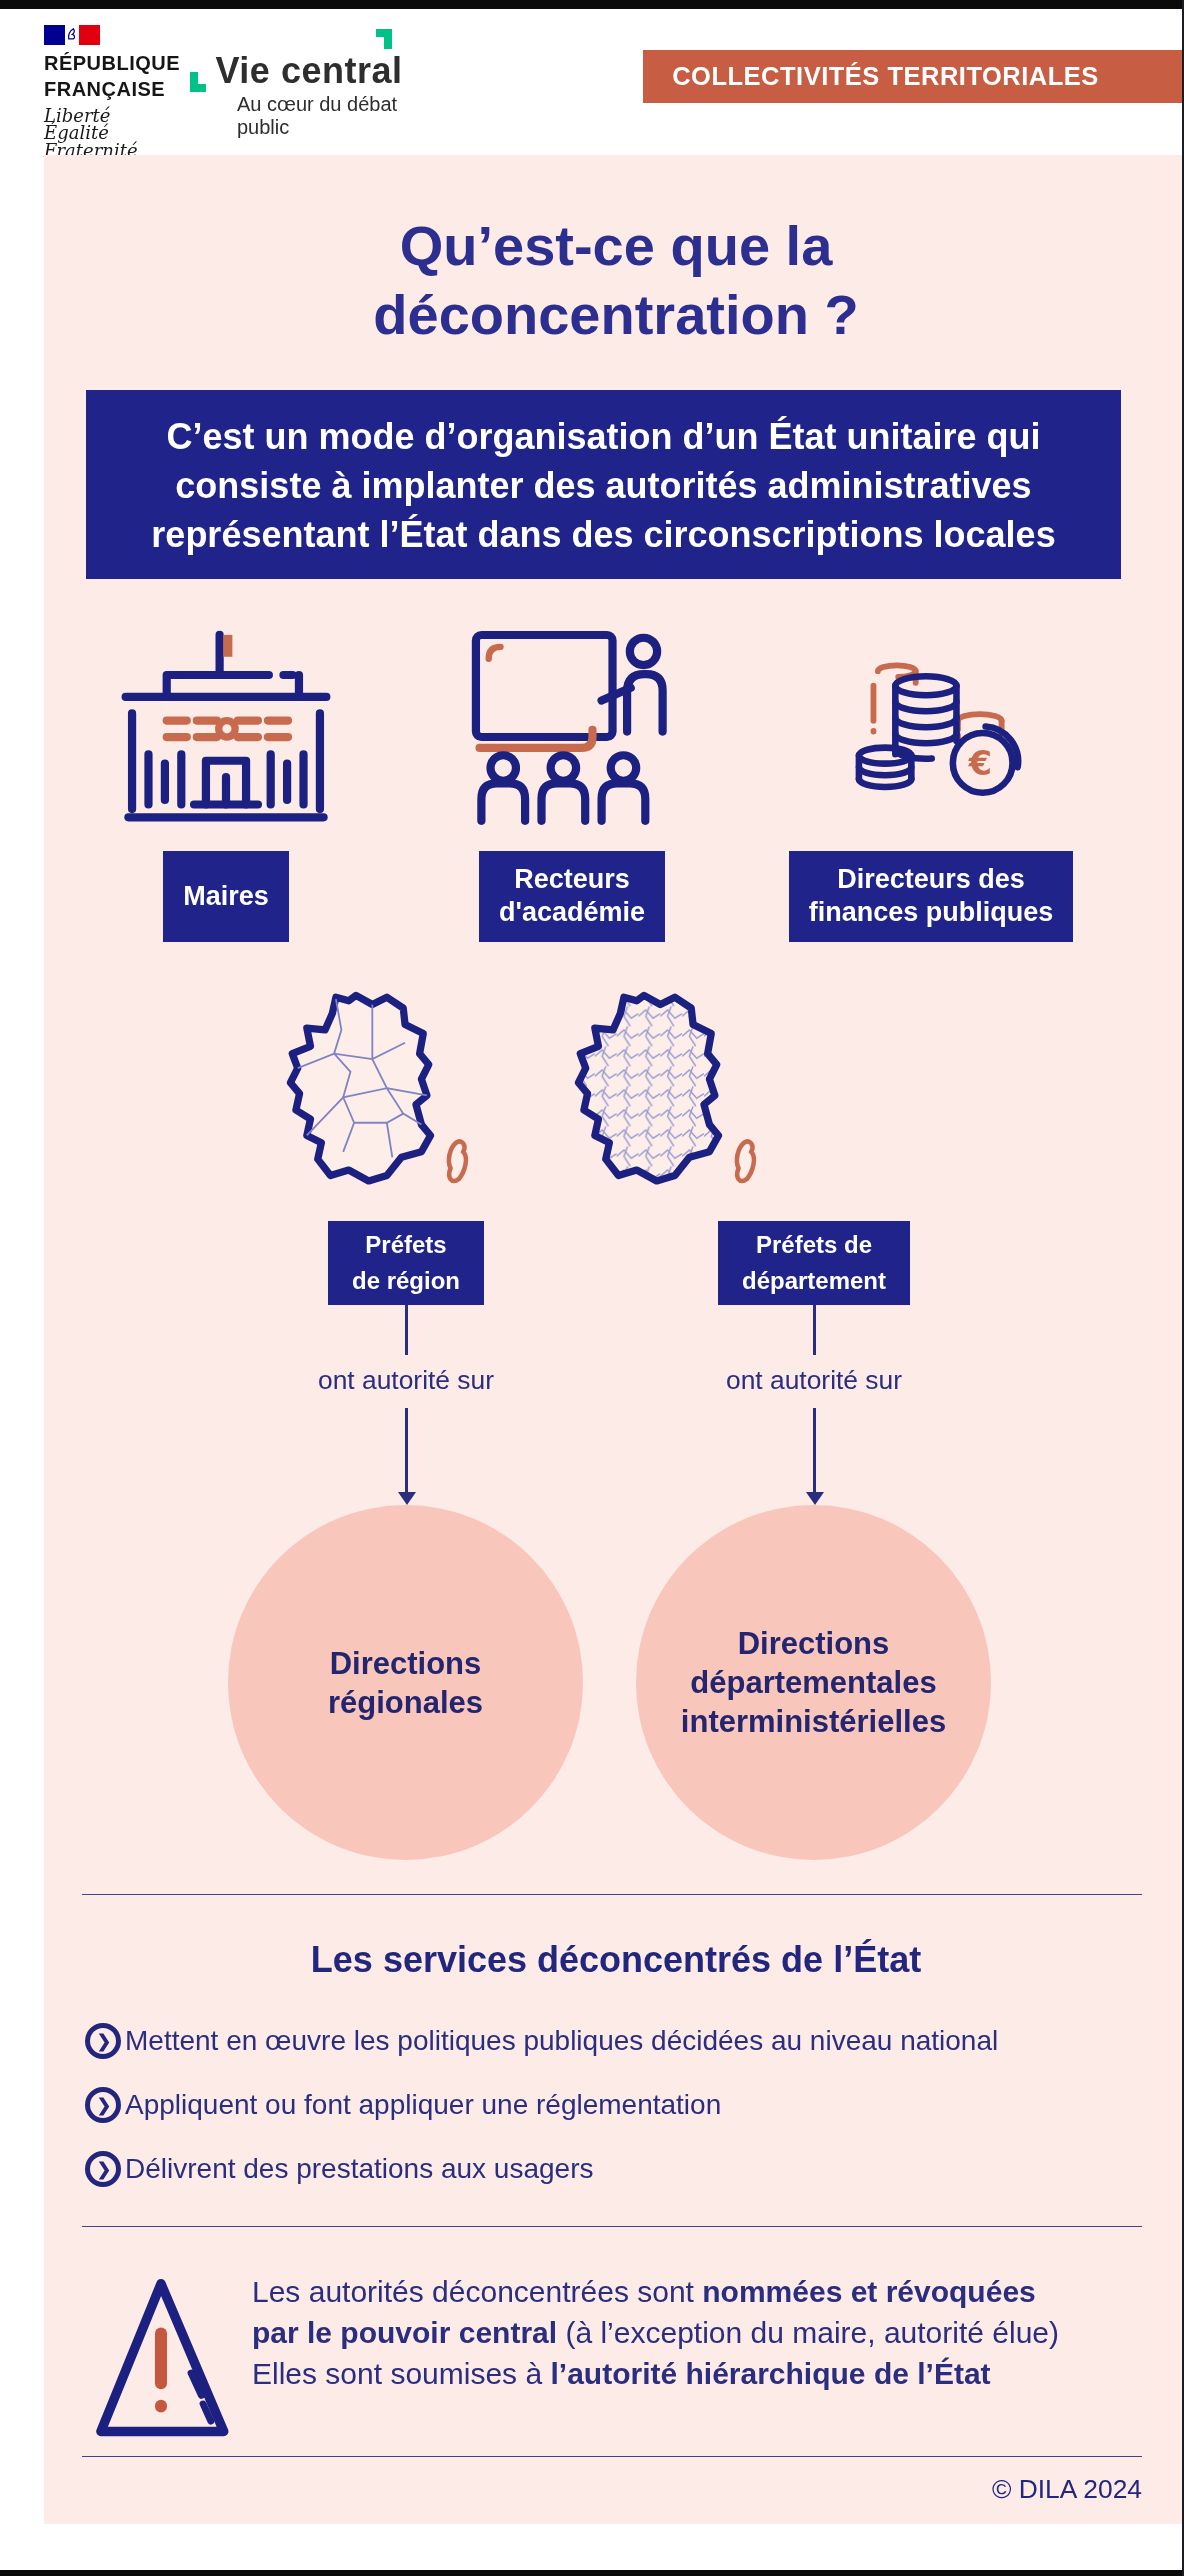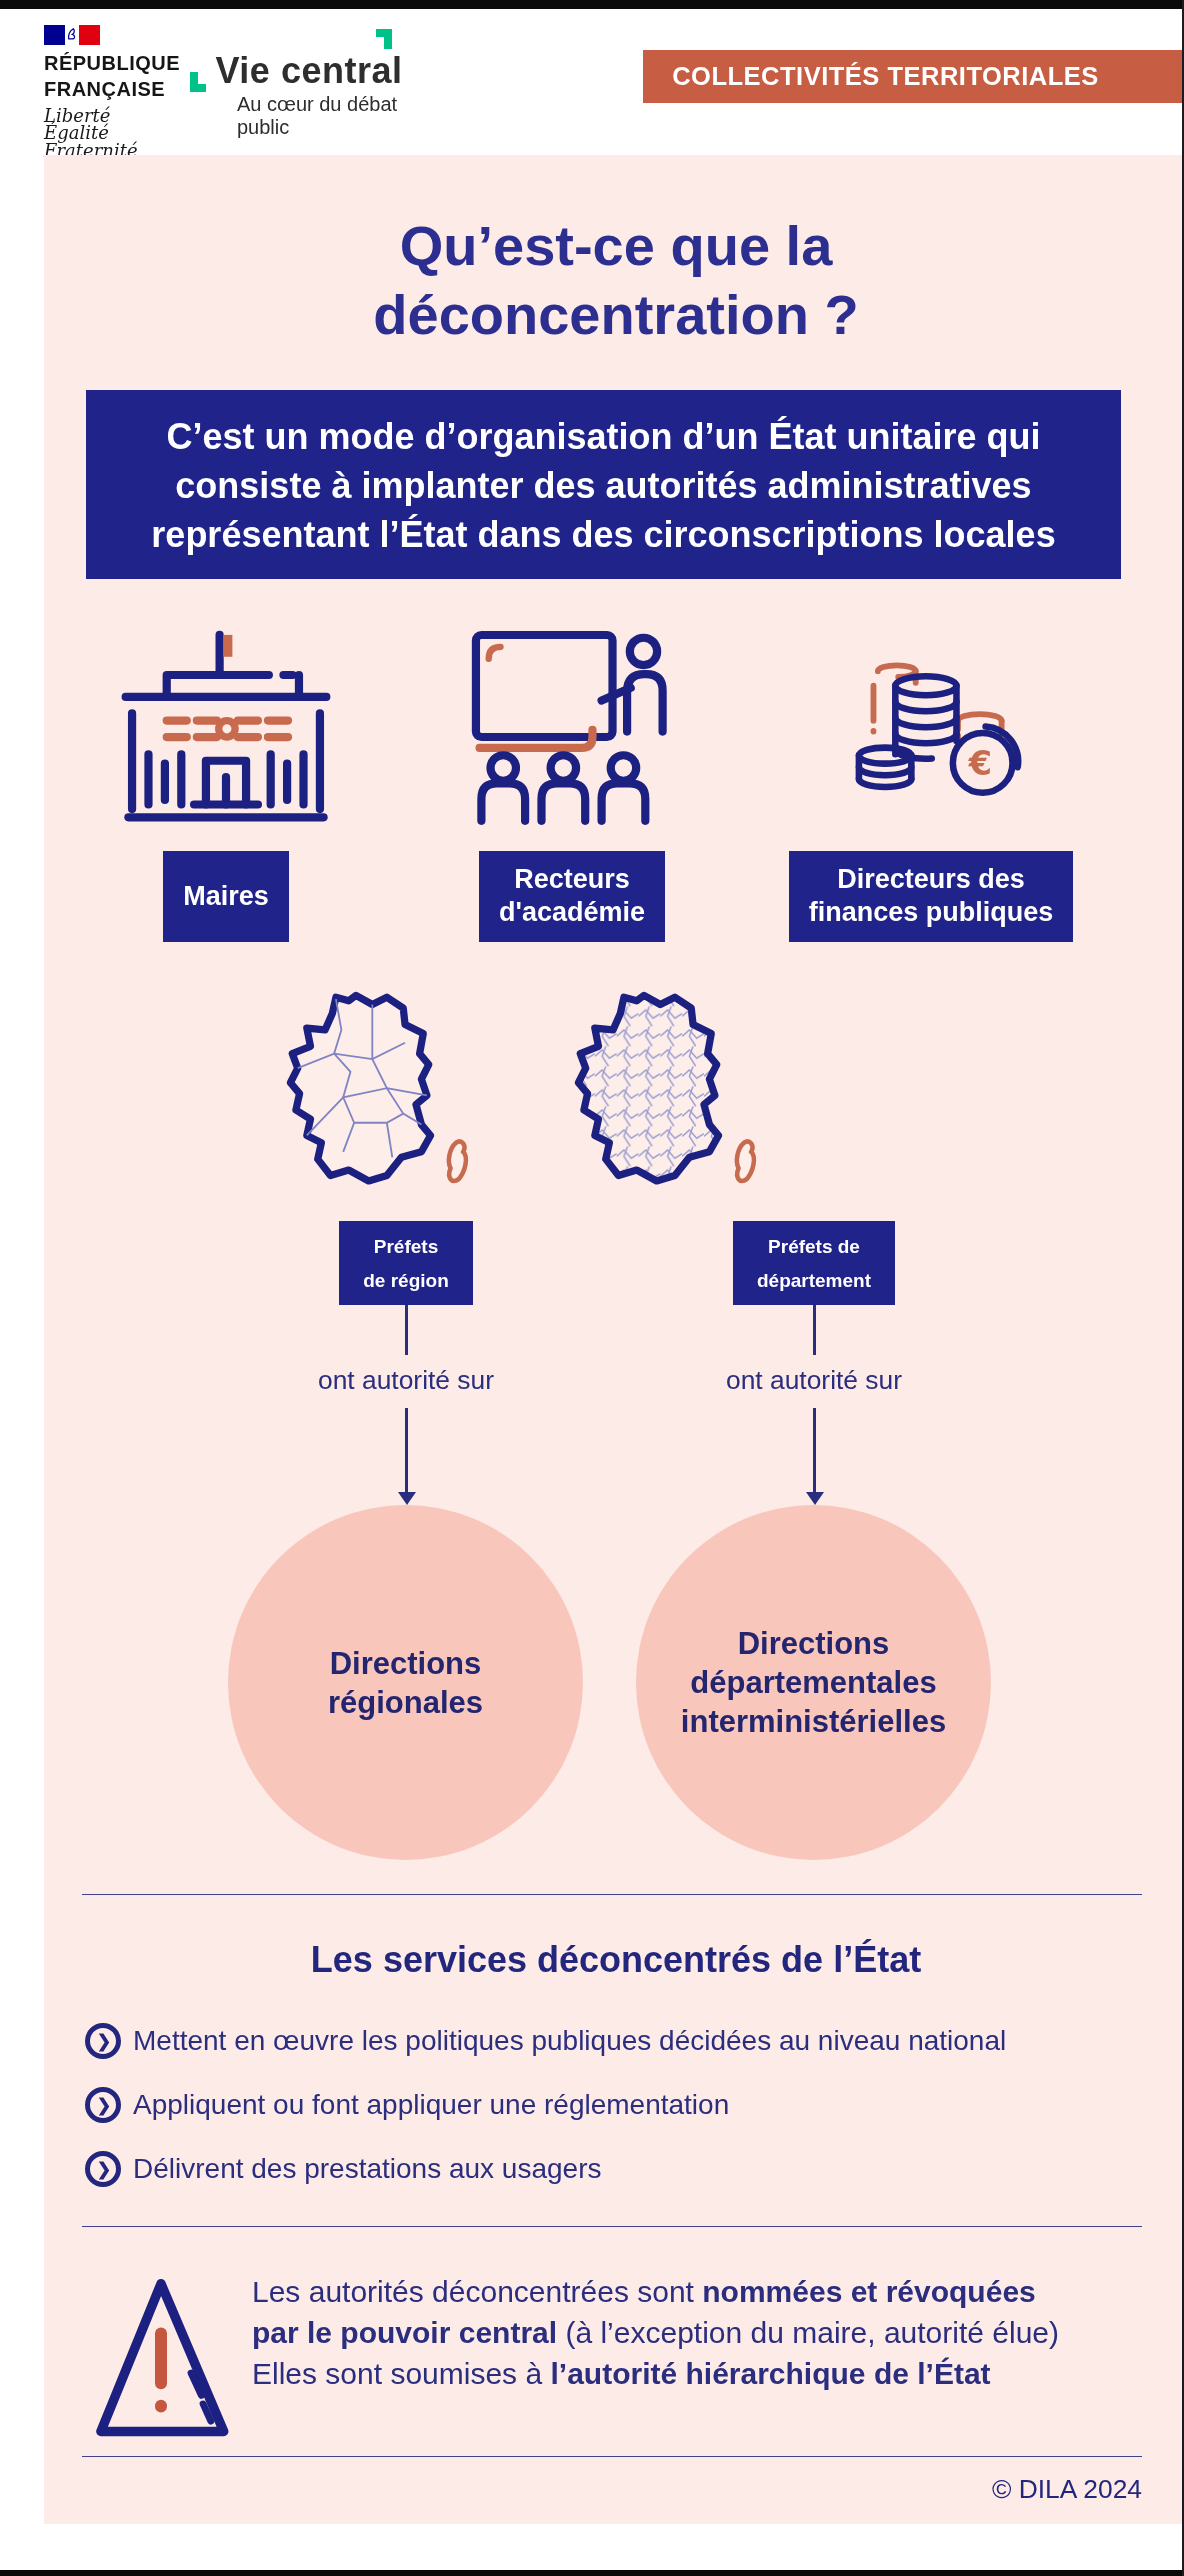--- a/index.html
+++ b/index.html
@@ -52,23 +52,23 @@
   .official-col{position:absolute;top:460px;text-align:center}
   .official-col .icon-slot{height:223px;display:flex;align-items:center;justify-content:center}
   .label-box{display:inline-flex;flex-direction:column;align-items:center;justify-content:center;
              min-height:91px;margin-top:12.8px;padding:7.3px 20px;background:var(--navy);color:#fff;
              font-weight:bold;font-size:27px;line-height:33px}
   .label-box span:empty{display:none}
 
   .map-wrap{position:absolute;top:831px}
 
   .prefet-col{position:absolute;top:1066px;width:364px;text-align:center}
-  .prefet-box{display:inline-flex;flex-direction:column;align-items:center;justify-content:flex-end;
+  .prefet-box{display:inline-flex;flex-direction:column;align-items:center;justify-content:space-between;
               min-height:84px;padding:7.3px 24px;background:var(--navy);color:#fff;font-weight:bold;
-              font-size:19px;line-height:34px}
+              font-size:24px;line-height:34px}
 
   .vline{position:absolute;width:2.7px;background:var(--navy-text)}
   .authority{position:absolute;top:1210px;width:364px;text-align:center;font-size:26.4px;color:var(--navy-text)}
   .arrow-line{position:absolute;top:1253px;width:2.7px;height:84px;background:var(--navy-text)}
   .arrow-head{position:absolute;top:1337px;width:0;height:0;border-left:9px solid transparent;
               border-right:9px solid transparent;border-top:13.7px solid var(--navy-text)}
 
   .circle{position:absolute;top:1350px;width:355px;height:355px;border-radius:50%;background:var(--circle-pink);
           display:flex;flex-direction:column;align-items:center;justify-content:center;
           color:#23266f;font-weight:bold;font-size:31px;line-height:39px;text-align:center}
@@ -77,21 +77,21 @@
   .divider{position:absolute;left:38px;width:1060px;border-top:1.8px solid var(--divider)}
 
   .services-heading{position:absolute;left:0;top:1784px;width:100%;text-align:center;
                     color:#23267d;font-weight:bold;font-size:36px}
 
   .bullets{position:absolute;left:41px;top:1866px;width:1057px}
   .bullet-row{display:flex;align-items:center;height:40px;margin-bottom:24px}
   .bullet-icon{flex:0 0 auto;width:36px;height:36px;border:5.5px solid #23267d;border-radius:50%;
                display:flex;align-items:center;justify-content:center;color:#23267d;
                font-weight:bold;font-size:17.3px;padding-left:1.8px}
-  .bullet-text{margin-left:12px;font-size:28px;color:var(--navy-text)}
+  .bullet-text{margin-left:4px;font-size:28px;color:var(--navy-text)}
 
   .warning-icon-wrap{position:absolute;left:44px;top:2112px}
   .warning-text{position:absolute;left:208px;top:2116px;width:875px;font-size:30px;line-height:41px;color:var(--navy-text)}
   .warning-text .b{font-weight:bold}
   .warning-text span:empty{display:none}
 
   .copyright{position:absolute;left:0;top:2319px;width:1098px;text-align:right;font-size:26.4px;color:#23267d}
 </style>
 </head>
 <body>

